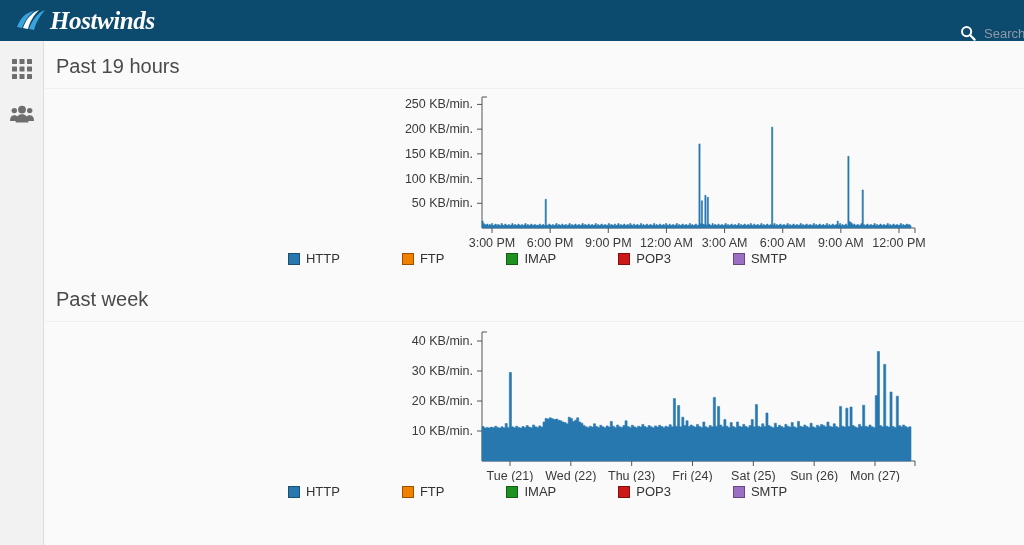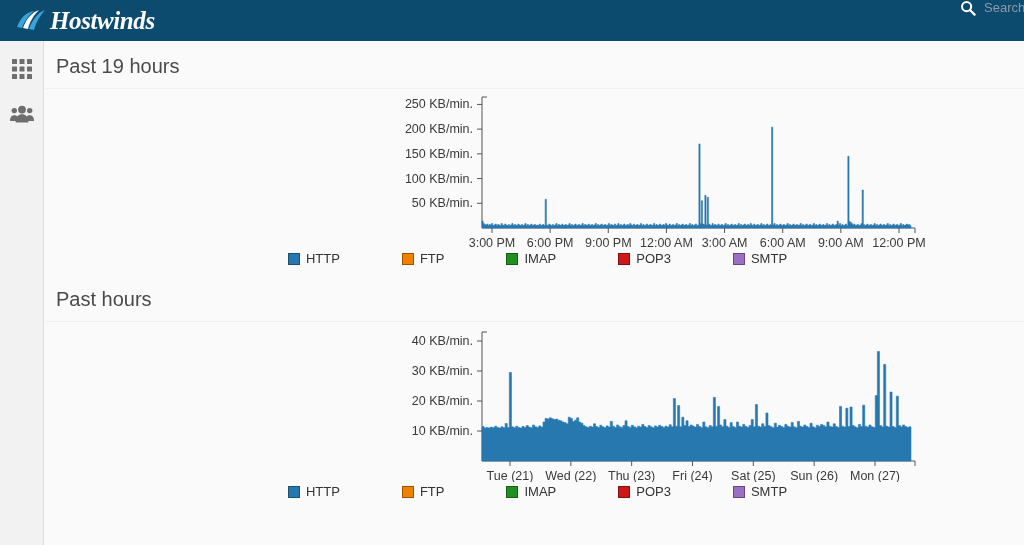--- a/index.html
+++ b/index.html
@@ -21,21 +21,21 @@
   #logo-mark { width: 34px; height: 30px; flex: 0 0 34px; }
   #logo-text {
     color: #ffffff;
     font-family: "Liberation Serif", serif;
     font-style: italic; font-weight: bold;
     font-size: 25px; letter-spacing: -0.4px;
     margin-left: 2px;
   }
   #search-area {
     position: absolute; right: 0; top: 0;
-    height: 41px; display: flex; align-items: flex-start;
+    height: 41px; display: flex; align-items: flex-end;
     padding-right: 0px;
   }
   #search-icon { width: 16px; height: 16px; margin-right: 8px; }
   #search-input {
     background: transparent; border: 0; outline: 0;
     color: #8d9aa8; font-size: 13px;
     font-family: "Liberation Sans", sans-serif;
     width: 40px; padding: 0;
   }
   #search-input::placeholder { color: #8d9aa8; }
@@ -204,21 +204,21 @@
           <span class="legend-swatch" style="background: rgb(204, 24, 24);"></span>
           <span class="legend-label">POP3</span>
         </div>
         <div class="legend-item sp">
           <span class="legend-swatch" style="background: rgb(154, 111, 196);"></span>
           <span class="legend-label">SMTP</span>
         </div>
       </div>
   </div>
 
-  <div class="section-title" style="margin-top:8px;">Past hours</div>
+  <div class="section-title" style="margin-top:8px;">Past week</div>
 
   <div class="chart-block">
     <svg id="svg-chart-1" class="chart-svg" width="979" height="160" viewBox="0 0 979 160">
         <path d="M437 10 L437 139 L870 139" fill="none" stroke="#555555" stroke-width="1"></path>
         <line x1="437" y1="10" x2="442" y2="10" stroke="#555555" stroke-width="1"></line>
         <line x1="870" y1="139" x2="870" y2="144" stroke="#555555" stroke-width="1"></line>
         <line x1="432" y1="109" x2="437" y2="109" stroke="#555555" stroke-width="1"></line>
         <text x="428" y="113" text-anchor="end" font-size="12.5" fill="#3a3a3a" font-family="&quot;Liberation Sans&quot;, sans-serif">10 KB/min.</text>
         <line x1="432" y1="79" x2="437" y2="79" stroke="#555555" stroke-width="1"></line>
         <text x="428" y="83" text-anchor="end" font-size="12.5" fill="#3a3a3a" font-family="&quot;Liberation Sans&quot;, sans-serif">20 KB/min.</text>

